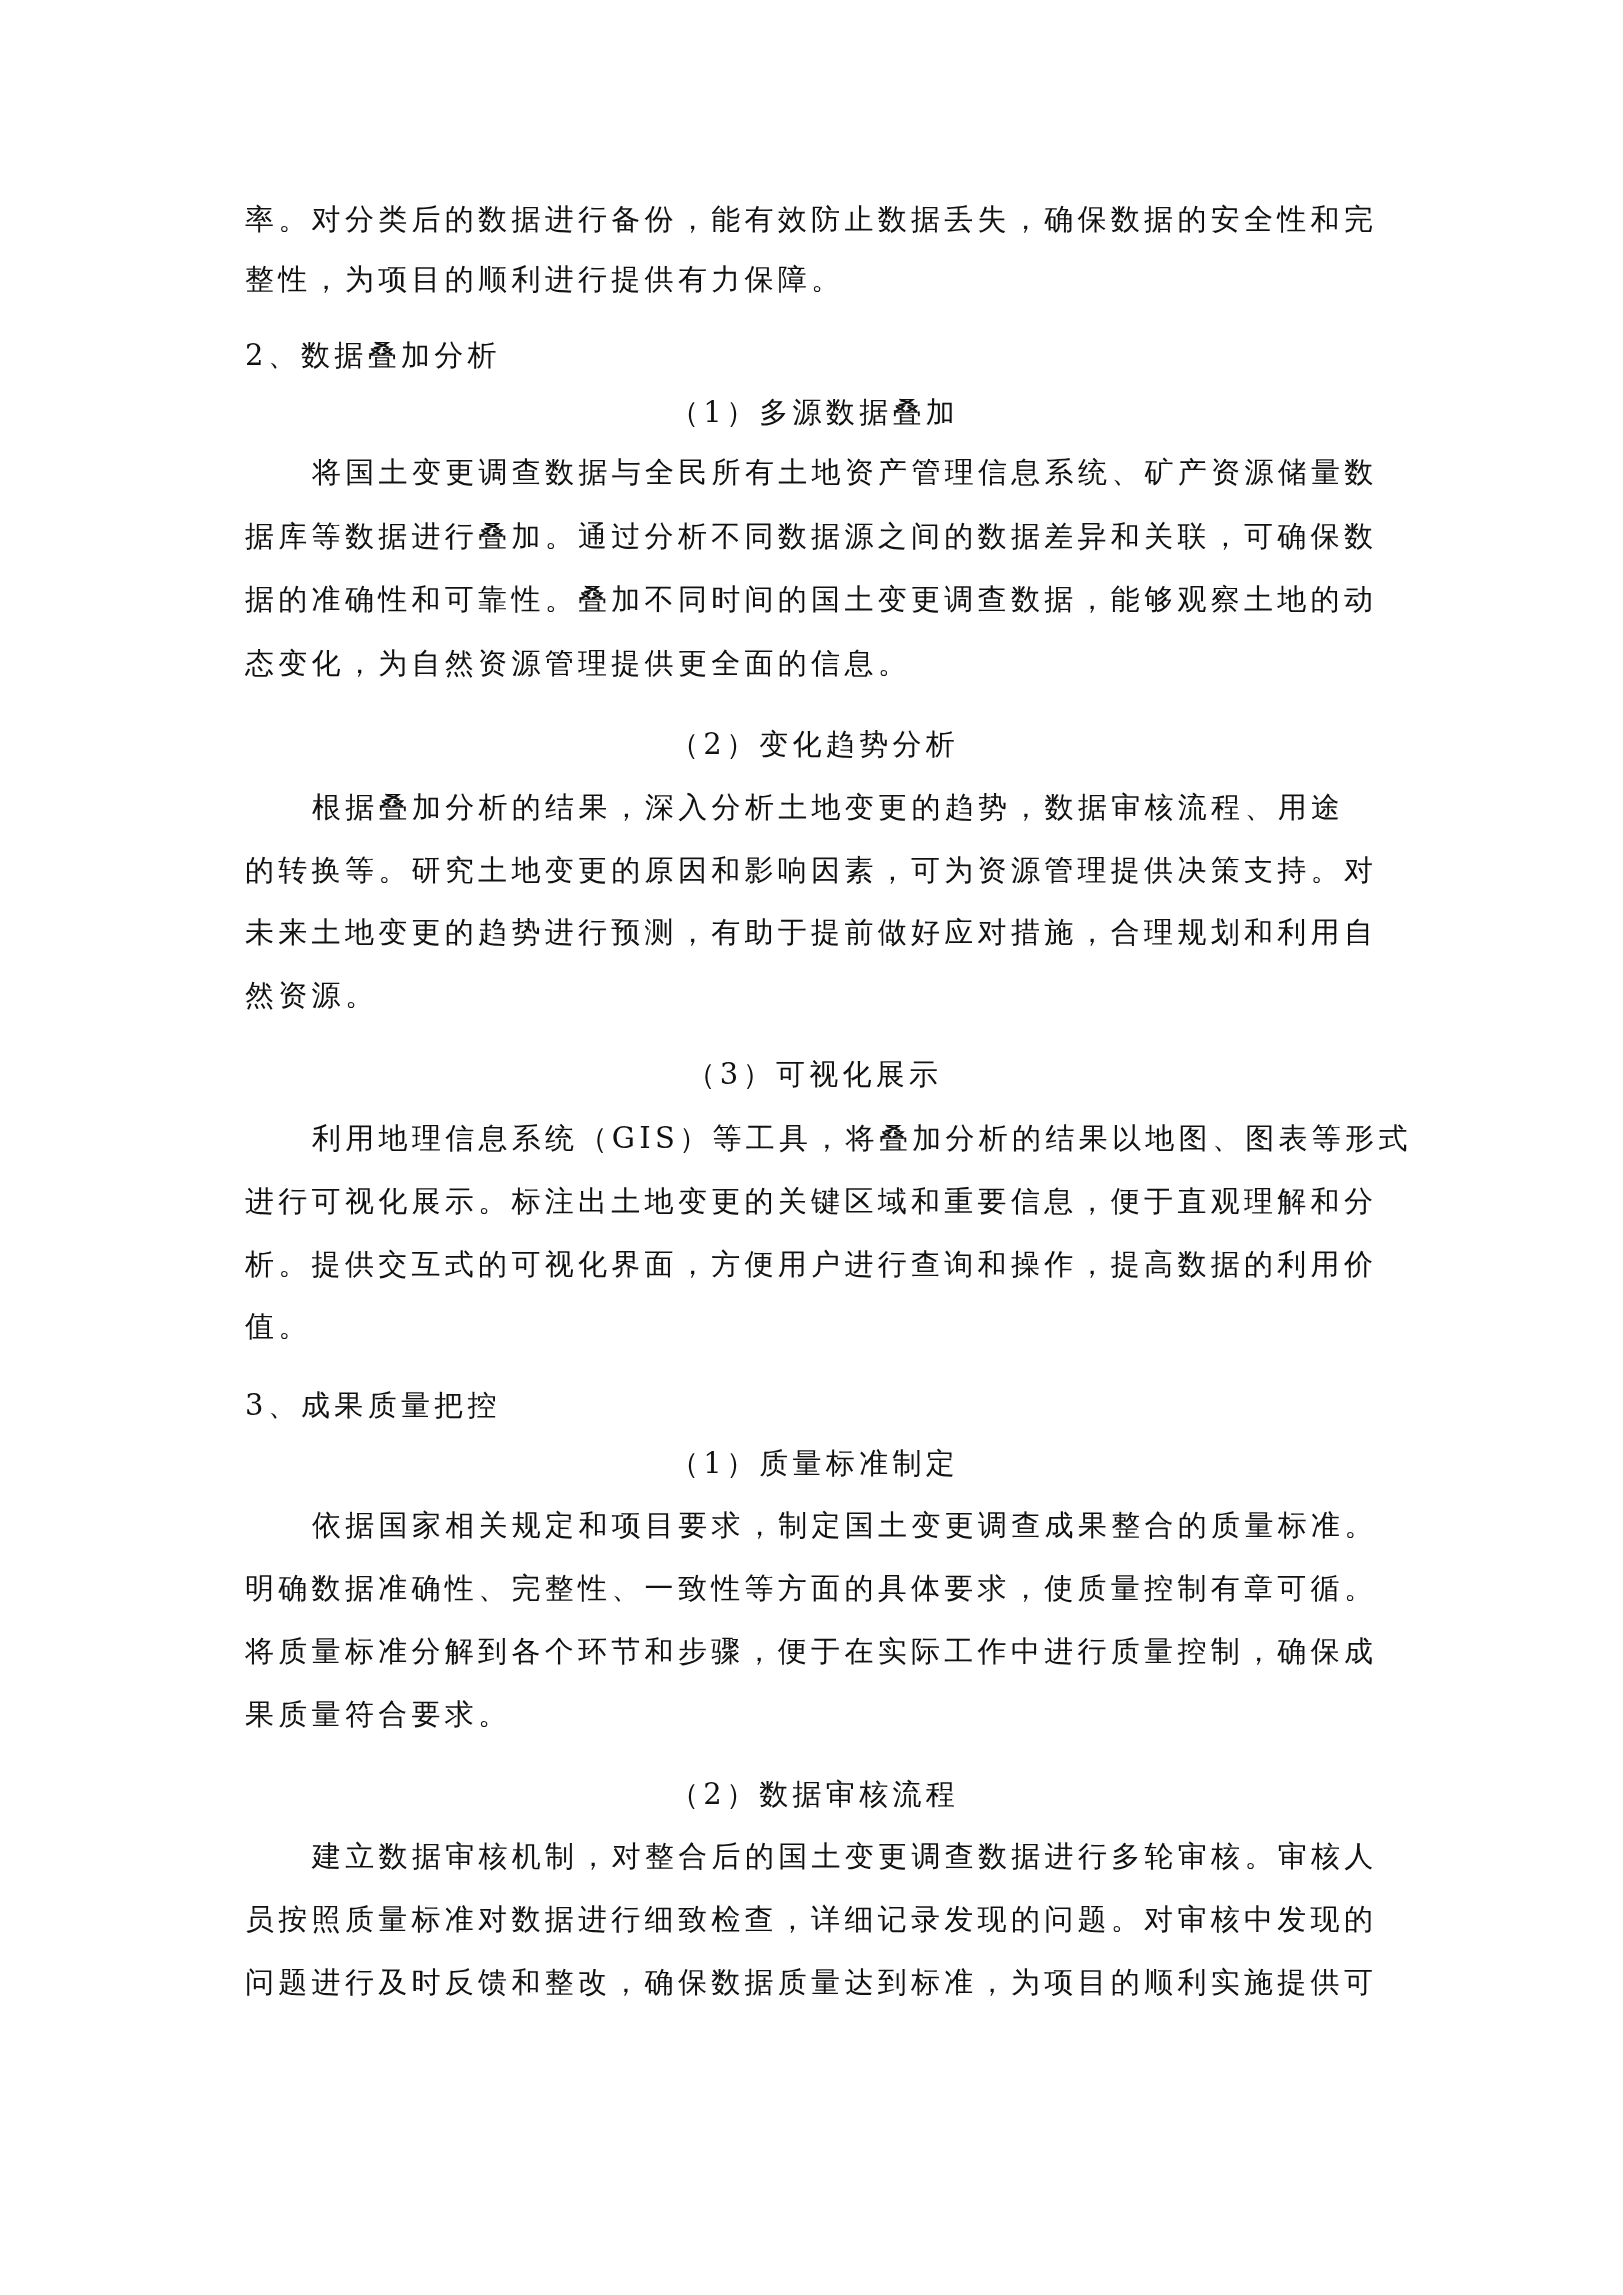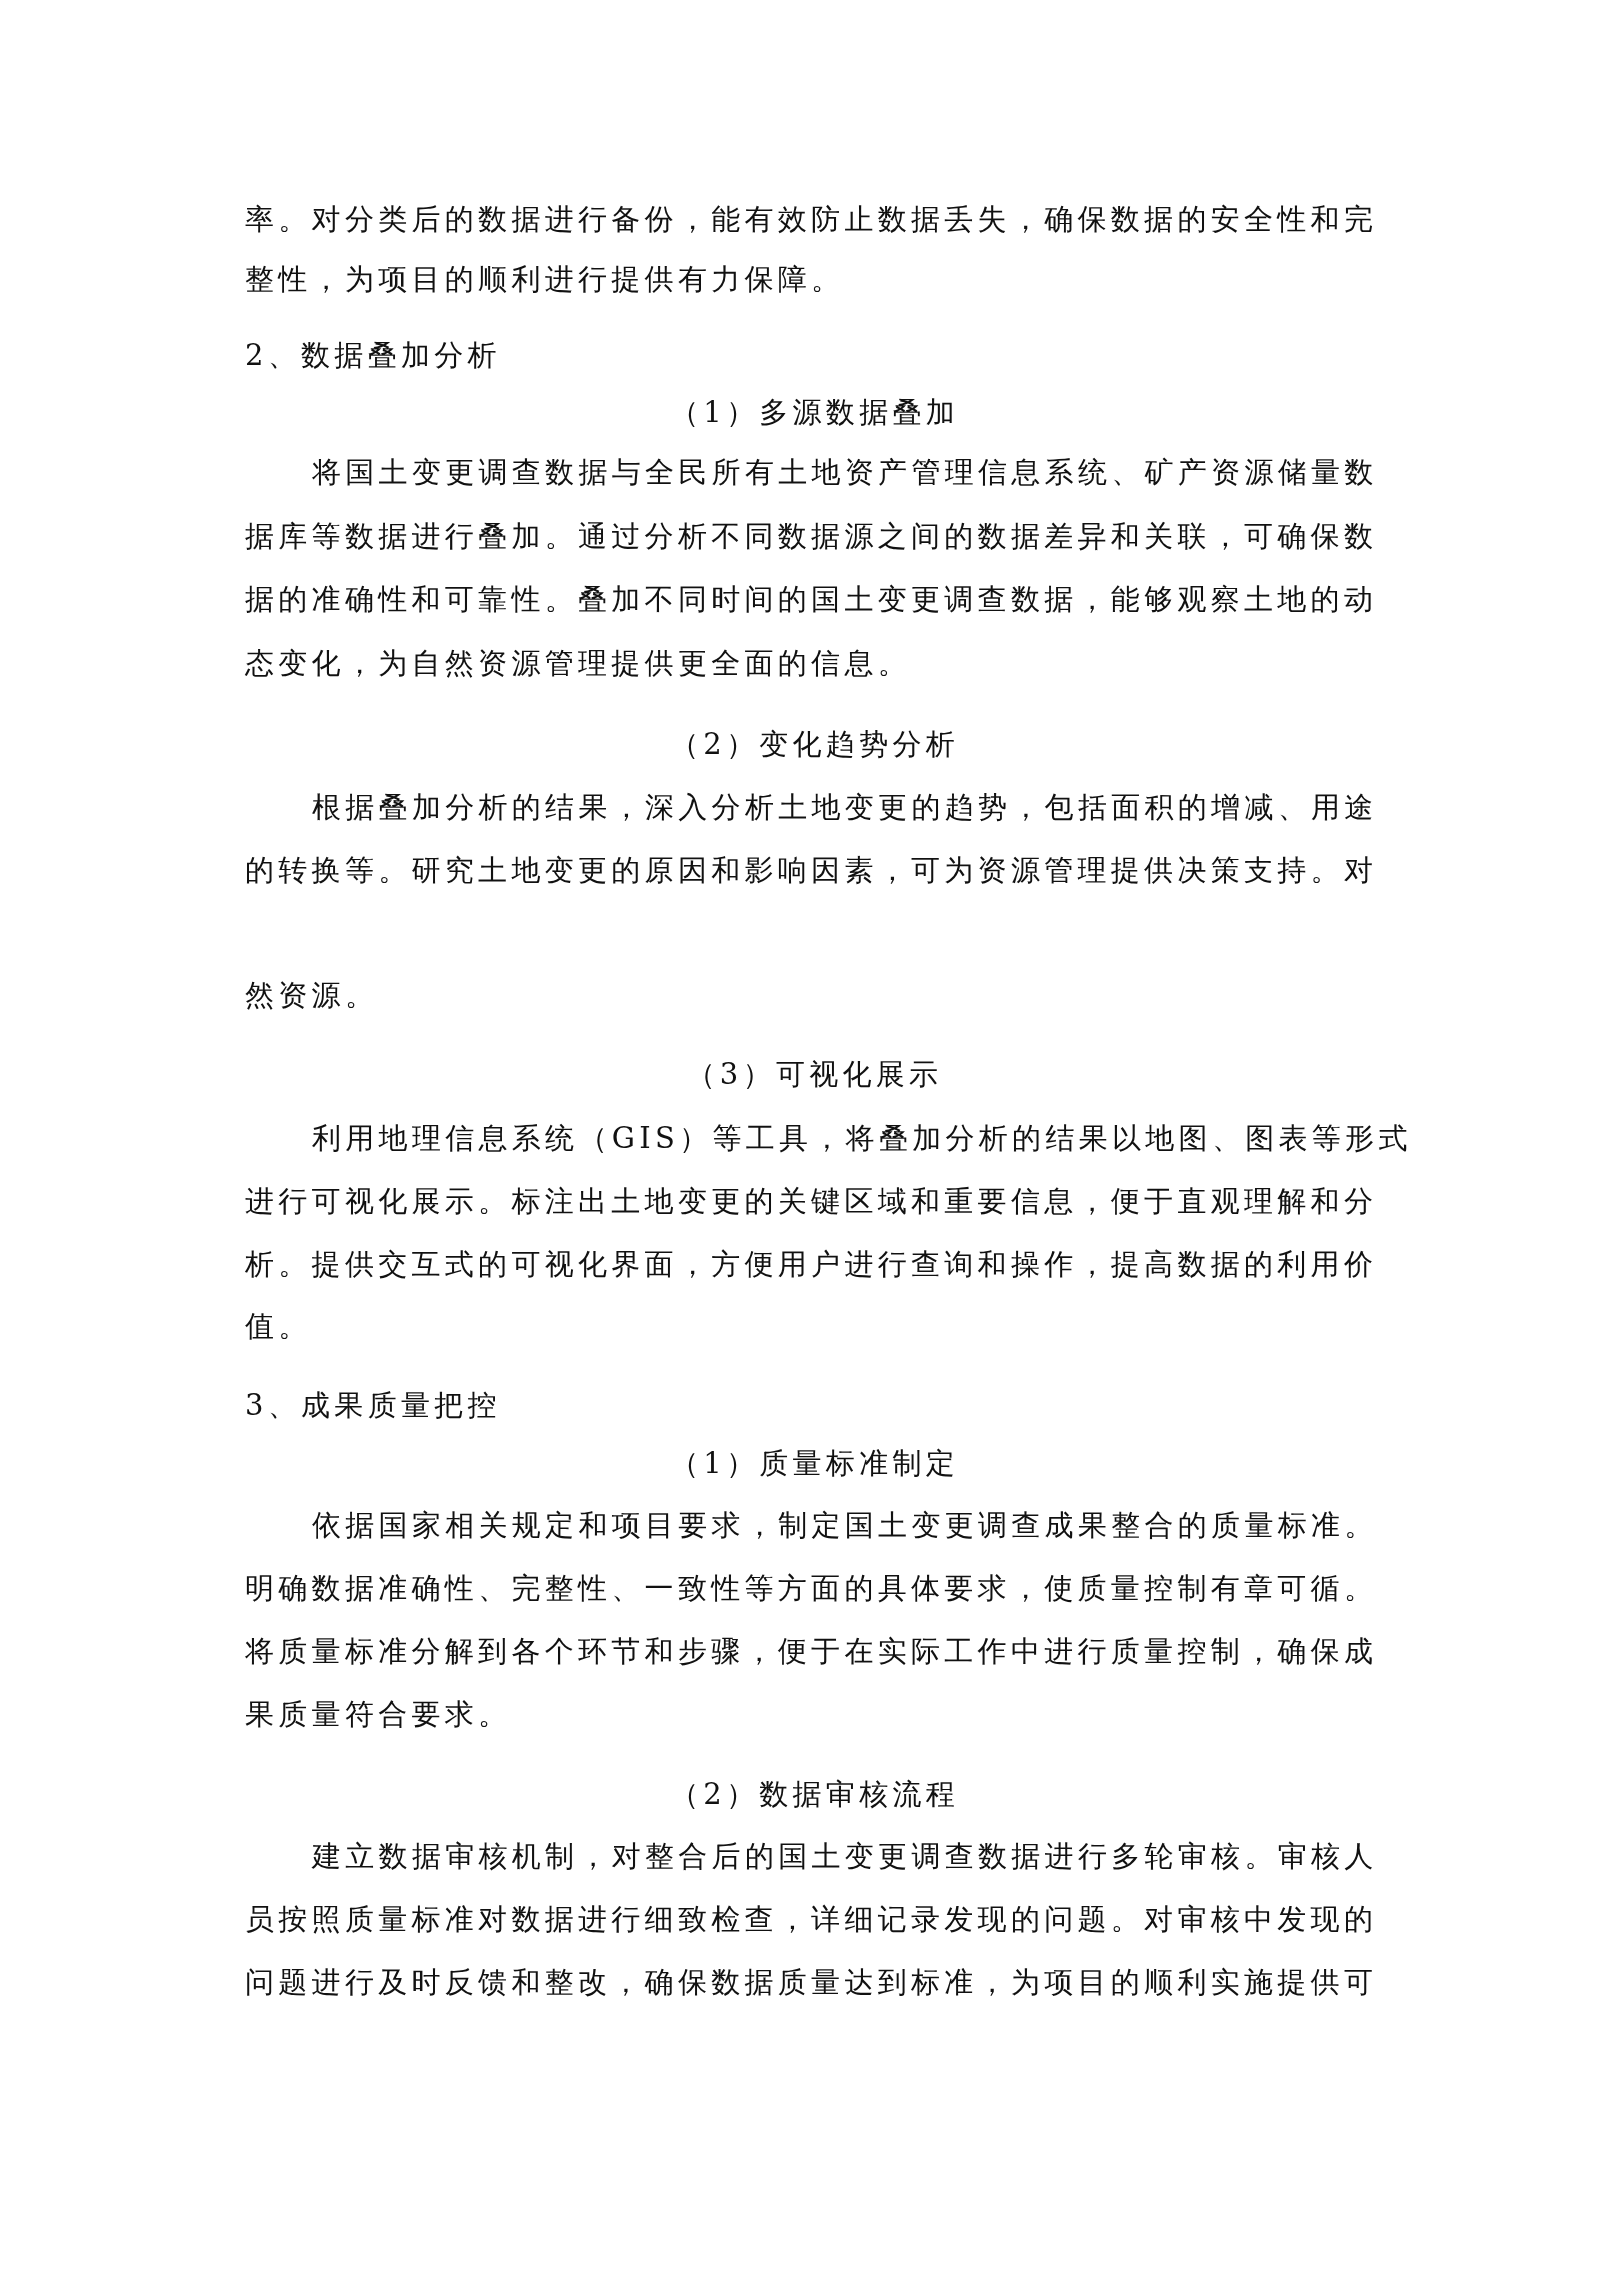--- a/index.html
+++ b/index.html
@@ -29,22 +29,23 @@
 
   <div class="line" style="top:336px">2、数据叠加分析</div>
 
   <div class="line sub" style="top:393px">（1）多源数据叠加</div>
   <div class="line" style="top:517px">据库等数据进行叠加。通过分析不同数据源之间的数据差异和关联，可确保数</div>
   <div class="line indent" style="top:453px">将国土变更调查数据与全民所有土地资产管理信息系统、矿产资源储量数</div>
   <div class="line" style="top:580px">据的准确性和可靠性。叠加不同时间的国土变更调查数据，能够观察土地的动</div>
   <div class="line" style="top:644px">态变化，为自然资源管理提供更全面的信息。</div>
 
   <div class="line sub" style="top:725px">（2）变化趋势分析</div>
-  <div class="line indent" style="top:788px">根据叠加分析的结果，深入分析土地变更的趋势，包括面积的增减、用途</div>
+  <div class="line indent" style="top:788px">根据叠加分析的结果，深入分析土地变更的趋势，数据审核流程、用途</div>
   <div class="line" style="top:851px">的转换等。研究土地变更的原因和影响因素，可为资源管理提供决策支持。对</div>
+  <div class="line" style="top:913px">未来土地变更的趋势进行预测，有助于提前做好应对措施，合理规划和利用自</div>
   <div class="line" style="top:976px">然资源。</div>
 
   <div class="line sub" style="top:1055px">（3）可视化展示</div>
   <div class="line indent" style="top:1119px">利用地理信息系统（GIS）等工具，将叠加分析的结果以地图、图表等形式</div>
   <div class="line" style="top:1182px">进行可视化展示。标注出土地变更的关键区域和重要信息，便于直观理解和分</div>
   <div class="line" style="top:1245px">析。提供交互式的可视化界面，方便用户进行查询和操作，提高数据的利用价</div>
   <div class="line" style="top:1307px">值。</div>
 
   <div class="line" style="top:1386px">3、成果质量把控</div>
 

